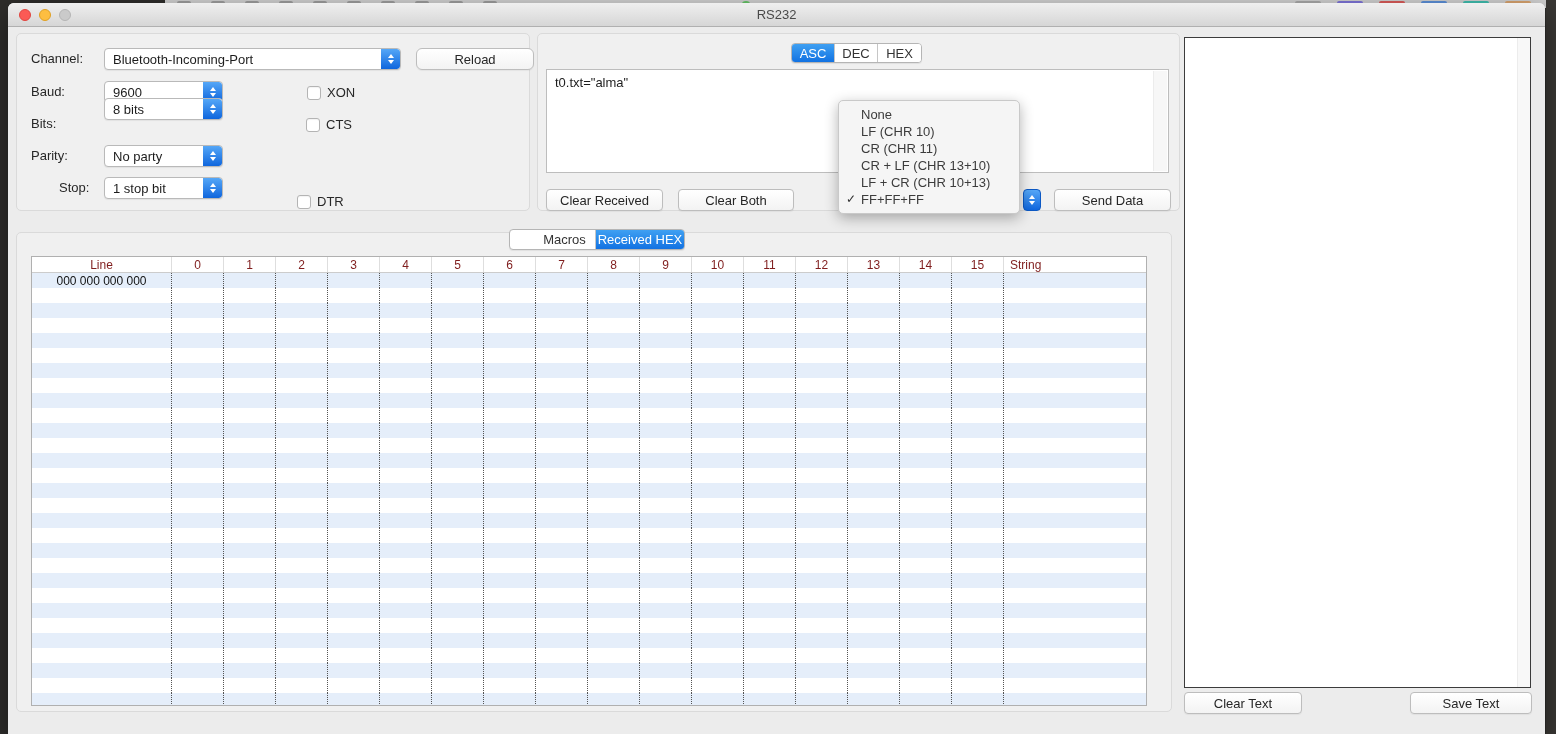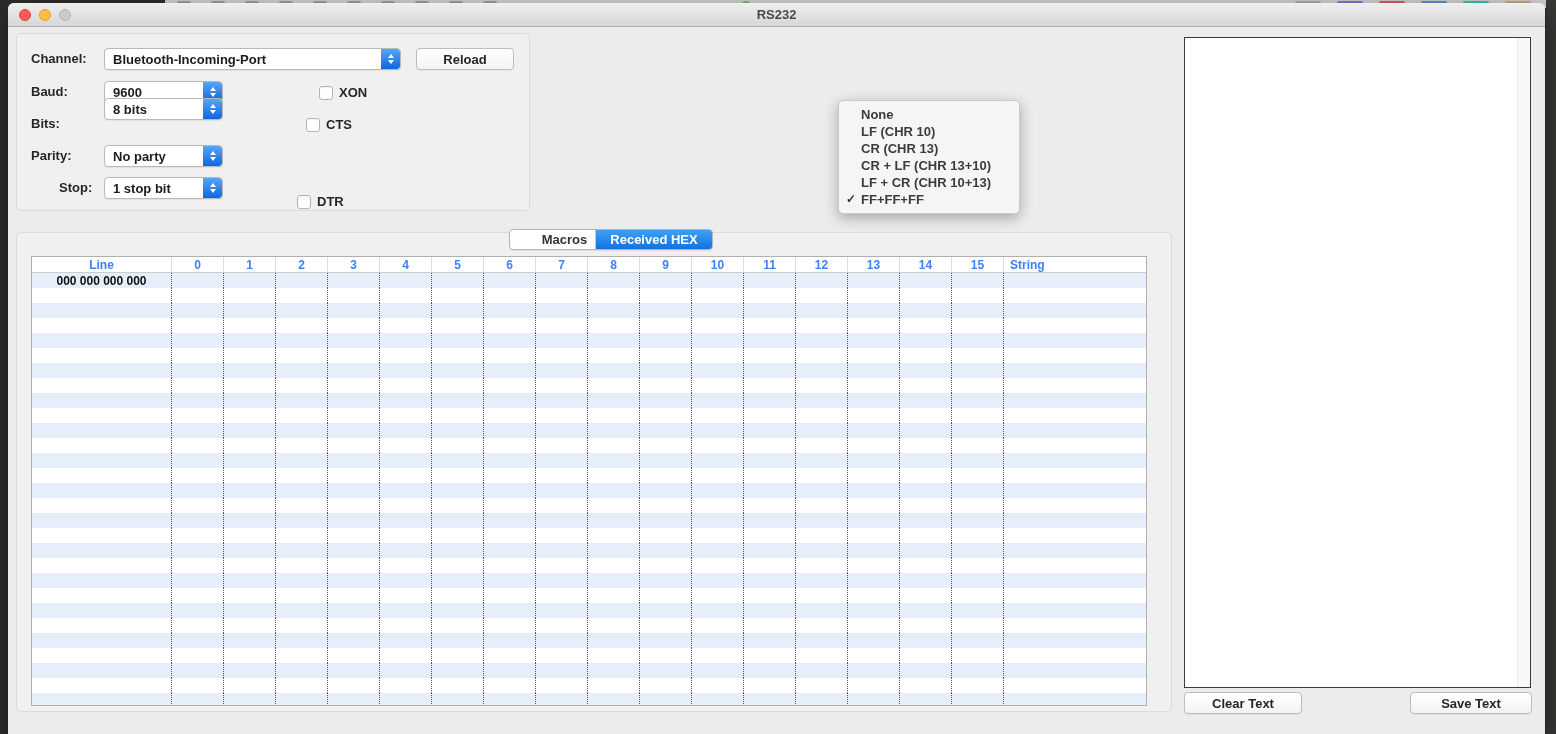--- a/index.html
+++ b/index.html
@@ -7,21 +7,21 @@
   body { background:#2e2d2b; font-family:"Liberation Sans", sans-serif; position:relative; }
 
   
   .backdrop-top { position:absolute; left:165px; top:0; width:1391px; height:8px; background:#cfcfcf; }
   .backdrop-icon { position:absolute; top:1px; border-radius:2px; }
   .backdrop-right { position:absolute; right:0; top:0; width:10px; height:734px; background:#3a3835; }
 
   
   .window { position:absolute; left:8px; top:3px; width:1537px; height:731px;
             background:#ececec; border-radius:6px 6px 0 0;
-            box-shadow:0 10px 30px rgba(0,0,0,.45);font-weight:bold; }
+            box-shadow:0 10px 30px rgba(0,0,0,.45); }
   .titlebar { position:absolute; left:0; top:0; width:100%; height:24px;
               background:linear-gradient(#efefef,#d6d6d6); border-bottom:1px solid #b0b0b0;
               border-radius:6px 6px 0 0; }
   .title { position:absolute; left:0; right:0; top:4px; text-align:center;
            font-size:13px; color:#4a4a4a; }
   .tl { position:absolute; top:6px; width:12px; height:12px; border-radius:50%; }
   .tl.close { left:11px; border:1px solid #e0443f; }
   .tl.min   { left:31px; border:1px solid #dfa023; }
   .tl.zoom  { left:51px; border:1px solid #b5b5b5; }
 
@@ -75,21 +75,21 @@
           border:1px solid #c9c9c9; border-radius:5px; padding:5px 0;
           box-shadow:0 4px 14px rgba(0,0,0,.3); z-index:50; }
   .menu-item { position:relative; height:17px; line-height:17px; font-size:13px; color:#3c3c3c;
                padding-left:22px; white-space:nowrap; cursor:default; }
   .menu-item .check { position:absolute; left:7px; width:14px; font-size:12px; color:#333; }
 
   
   .hextable { position:absolute; left:14px; top:23px; width:1116px; height:450px;
               background:#fff; border:1px solid #b0b0b0; overflow:hidden; }
   .ht-head { display:flex; height:16px; background:#fff; border-bottom:1px solid #cccccc; }
-  .ht-head .cell { font-size:12px; color:#3b82f6; display:flex; align-items:center; justify-content:center;
+  .ht-head .cell { font-size:12px; color:#7f1d1d; display:flex; align-items:center; justify-content:center;
                    border-right:1px solid #dedede; height:100%; }
   .ht-head .cell.col-string { justify-content:flex-start; padding-left:6px; border-right:none; }
   .ht-row { display:flex; height:15px; }
   .ht-row.alt { background:#e5eefa; }
   .ht-row .cell { height:100%; border-right:1px dotted #555; font-size:12px; color:#111;
                   display:flex; align-items:center; justify-content:center; overflow:hidden; }
   .ht-row .cell.col-string { border-right:none; justify-content:flex-start; padding-left:6px; }
   .col-line { width:140px; flex:none; }
   .col-hex { width:52px; flex:none; }
   .col-string { flex:1; }
@@ -137,21 +137,21 @@
 
   <div class="groupbox g1">
     <span class="lbl" style="left:14px; top:17px;">Channel:</span>
     <div class="popupbtn" style="left:87px; top:14px; width:297px;">
       <span class="pb-label">Bluetooth-Incoming-Port</span>
       <span class="stepper-cap">
           <i class="chev-up"></i>
           <i class="chev-down"></i>
         </span>
     </div>
-    <div class="btn" style="left:399px; top:14px; width:98px;">Reload</div>
+    <div class="btn" style="left:399px; top:14px; width:118px;border-radius:6px;">Reload</div>
 
     <span class="lbl" style="left:14px; top:50px;">Baud:</span>
     <div class="popupbtn" style="left:87px; top:47px; width:119px;">
       <span class="pb-label">9600</span>
       <span class="stepper-cap">
           <i class="chev-up"></i>
           <i class="chev-down"></i>
         </span>
     </div>
 
@@ -175,39 +175,57 @@
 
     <span class="lbl" style="left:14px; top:146px;margin-left:28px;">Stop:</span>
     <div class="popupbtn" style="left:87px; top:143px; width:119px;">
       <span class="pb-label">1 stop bit</span>
       <span class="stepper-cap">
           <i class="chev-up"></i>
           <i class="chev-down"></i>
         </span>
     </div>
 
-    <div class="checkbox-row" style="left:302px; top:51px;">
+    <div class="checkbox-row" style="left:290px; top:51px;">
       <span class="cb"></span>
       <span class="cb-label">XON</span>
     </div>
     <div class="checkbox-row" style="left:289px; top:83px;">
       <span class="cb"></span>
       <span class="cb-label">CTS</span>
     </div>
     <div class="checkbox-row" style="left:280px; top:116px;margin-top:44px;">
       <span class="cb"></span>
       <span class="cb-label">DTR</span>
     </div>
   </div>
 
+  <div class="groupbox g2">
+    <div class="seg" style="left:253px; top:9px; height:20px;">
+      <div class="seg-item active" style="width:43px;">ASC</div>
+      <div class="seg-item" style="width:43px;">DEC</div>
+      <div class="seg-item" style="width:43px;">HEX</div>
+    </div>
+    <div class="sendbox" style="left:8px; top:35px; width:623px; height:104px;">
+      <span>t0.txt="alma"</span>
+      <span class="scroll-track"></span>
+    </div>
+    <div class="btn" style="left:8px; top:155px; width:117px;">Clear Received</div>
+    <div class="btn" style="left:140px; top:155px; width:116px;">Clear Both</div>
+    <div class="stepper-solo" style="left:485px; top:155px;">
+      <i class="chev-up"></i>
+      <i class="chev-down"></i>
+    </div>
+    <div class="btn" style="left:516px; top:155px; width:117px;">Send Data</div>
+  </div>
 
   <div class="groupbox g3">
     <div class="seg" style="left:492px; top:-4px; height:21px;padding-left:24px;">
       <div class="seg-item" style="width:62px;">Macros</div>
-      <div class="seg-item active" style="width:116px;">Received HEX</div>
+      <div class="seg-item active" style="width:88px;">Received HEX</div>
     </div>
     <div class="hextable">
       <div class="ht-head">
           <div class="cell col-line">Line</div>
           <div class="cell col-hex">0</div>
           <div class="cell col-hex">1</div>
           <div class="cell col-hex">2</div>
           <div class="cell col-hex">3</div>
           <div class="cell col-hex">4</div>
           <div class="cell col-hex">5</div>
@@ -811,18 +829,18 @@
   <div class="rx-panel">
     <div class="rx-content"></div>
     <div class="rx-scroll"></div>
   </div>
   <div class="btn" style="left:1176px; top:689px; width:118px;">Clear Text</div>
   <div class="btn" style="left:1402px; top:689px; width:122px;">Save Text</div>
 
   <div class="menu">
       <div class="menu-item"><span class="check"></span><span>None</span></div>
       <div class="menu-item"><span class="check"></span><span>LF (CHR 10)</span></div>
-      <div class="menu-item"><span class="check"></span><span>CR (CHR 13)</span></div>
+      <div class="menu-item"><span class="check"></span><span>CR (CHR 11)</span></div>
       <div class="menu-item"><span class="check"></span><span>CR + LF (CHR 13+10)</span></div>
       <div class="menu-item"><span class="check"></span><span>LF + CR (CHR 10+13)</span></div>
       <div class="menu-item"><span class="check">✓</span><span>FF+FF+FF</span></div>
     </div>
 </div>
 
 </body></html>

